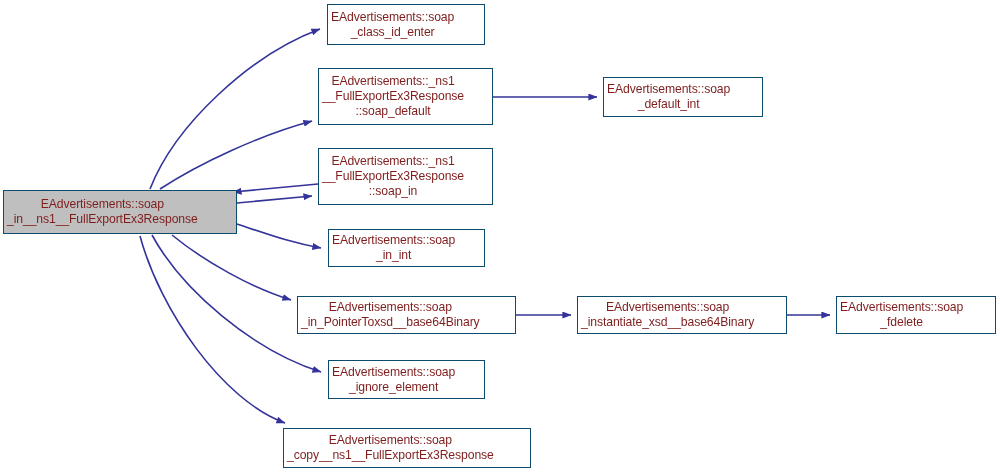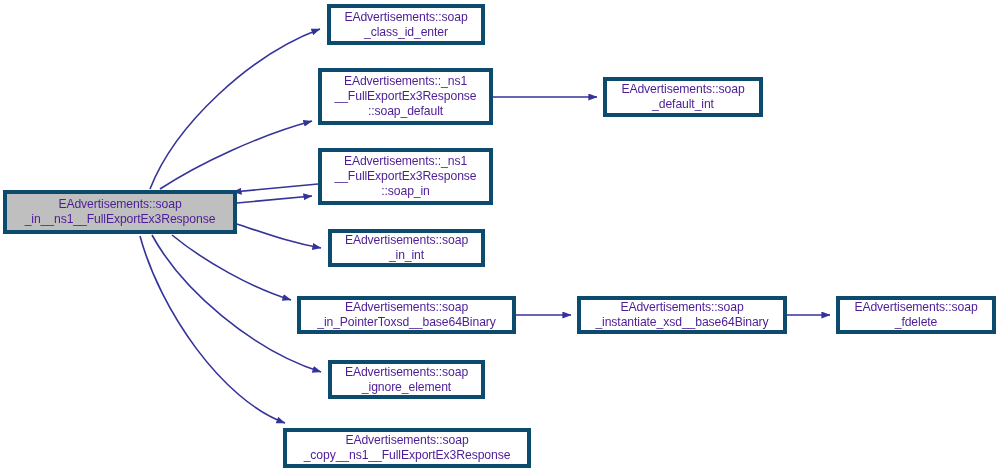--- a/index.html
+++ b/index.html
@@ -18,29 +18,29 @@
   #edge-layer {
     position: absolute;
     left: 0;
     top: 0;
     width: 1000px;
     height: 472px;
   }
   .node {
     position: absolute;
     box-sizing: border-box;
-    border: 4px solid #0c4a6e;
+    border: 1px solid #0c4a6e;
     background: #ffffff;
     display: flex;
     align-items: center;
-    justify-content: center;
+    justify-content: flex-start;
     text-align: center;
     font-size: 12.2px;
     line-height: 15px;
-    color: #4c1d95;
+    color: #7f1d1d;
     letter-spacing: -0.1px;
     white-space: pre-line;
     z-index: 2;
   }
   .node.root {
     background: #bfbfbf;
   }
   .node-label {
     display: block;
     padding: 0 3px;

